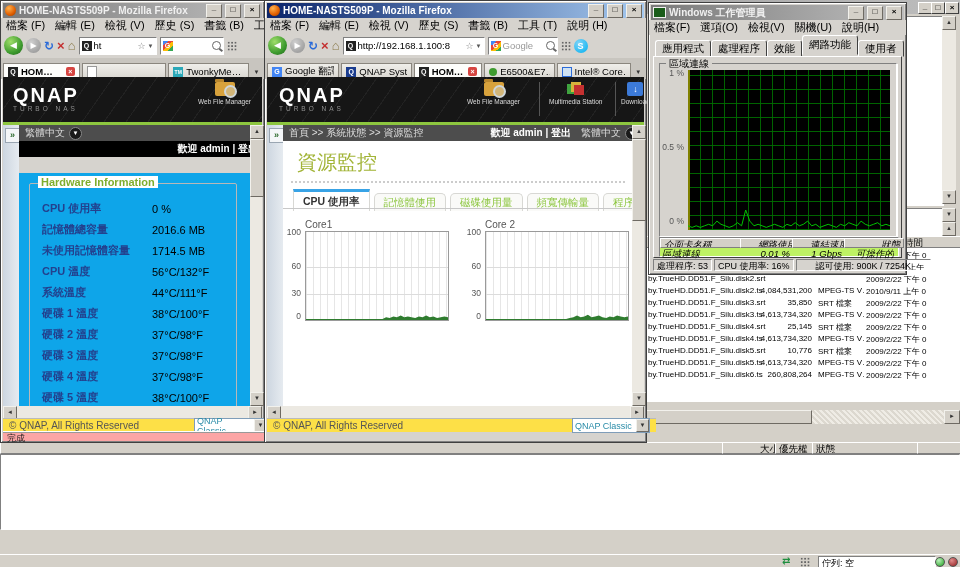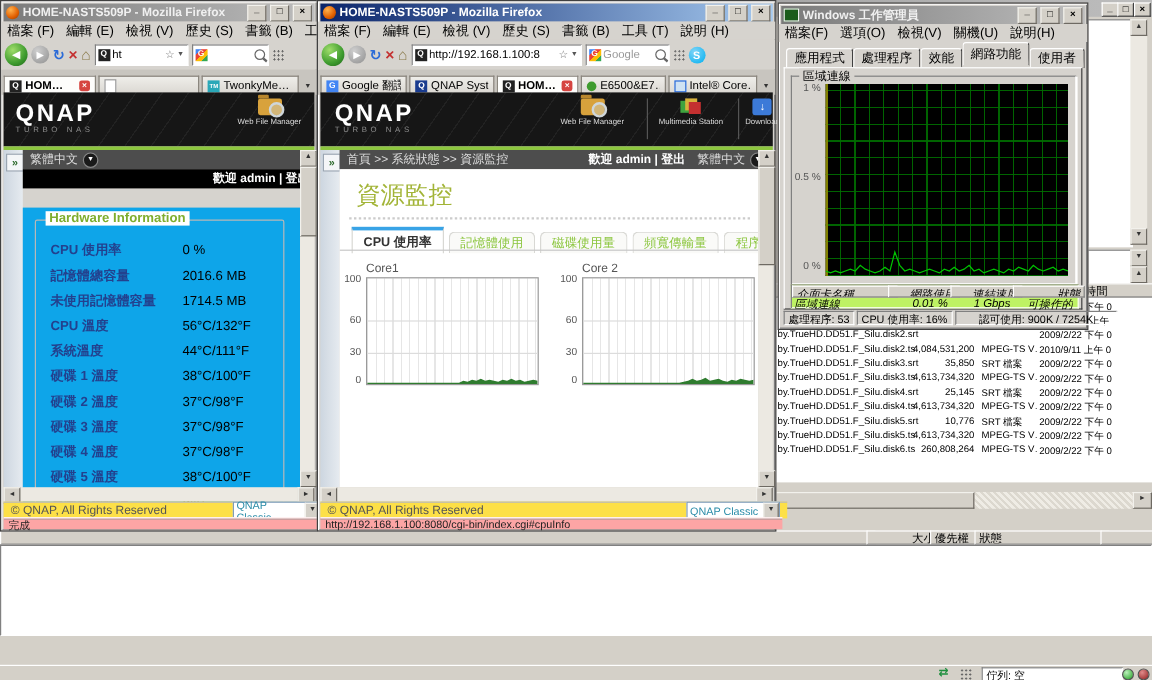--- a/index.html
+++ b/index.html
@@ -509,23 +509,20 @@
       <span class="sbtn r2">◄</span>
       <span class="sbtn r2">►</span>
     </div>
     <div class="abs footerbar" style="left:2px;top:417px;width:377px;height:13px;">
       <span style="flex:1;">© QNAP, All Rights Reserved</span>
       <div class="themebox" style="width:76px;">
         <span style="flex:1;padding:0 2px;">QNAP Classic</span>
         <span class="sbtn r2" style="width:11px;height:11px;">▼</span>
       </div>
     </div>
-    <div class="abs statusbar" style="left:2px;top:430px;width:377px;height:9px;font-size:9px;">
-      <span>http://192.168.1.100:8080/cgi-bin/index.cgi#cpuInfo</span>
-    </div>
   </div>
 
   <div class="win" style="left:648px;top:2px;width:257px;height:271px;">
     <div class="titlebar tbi" style="margin:2px 2px 0 2px;">
       <span style="width:11px;height:9px;border:1px solid #efefef;background:#1a5c1a;flex:0 0 auto;"></span>
       <span style="flex:1;overflow:hidden;">Windows 工作管理員</span>
       <span class="tbtn r2" style="line-height:6px;">_</span>
       <span class="tbtn r2">□</span>
       <span class="tbtn r2">×</span>
     </div>

